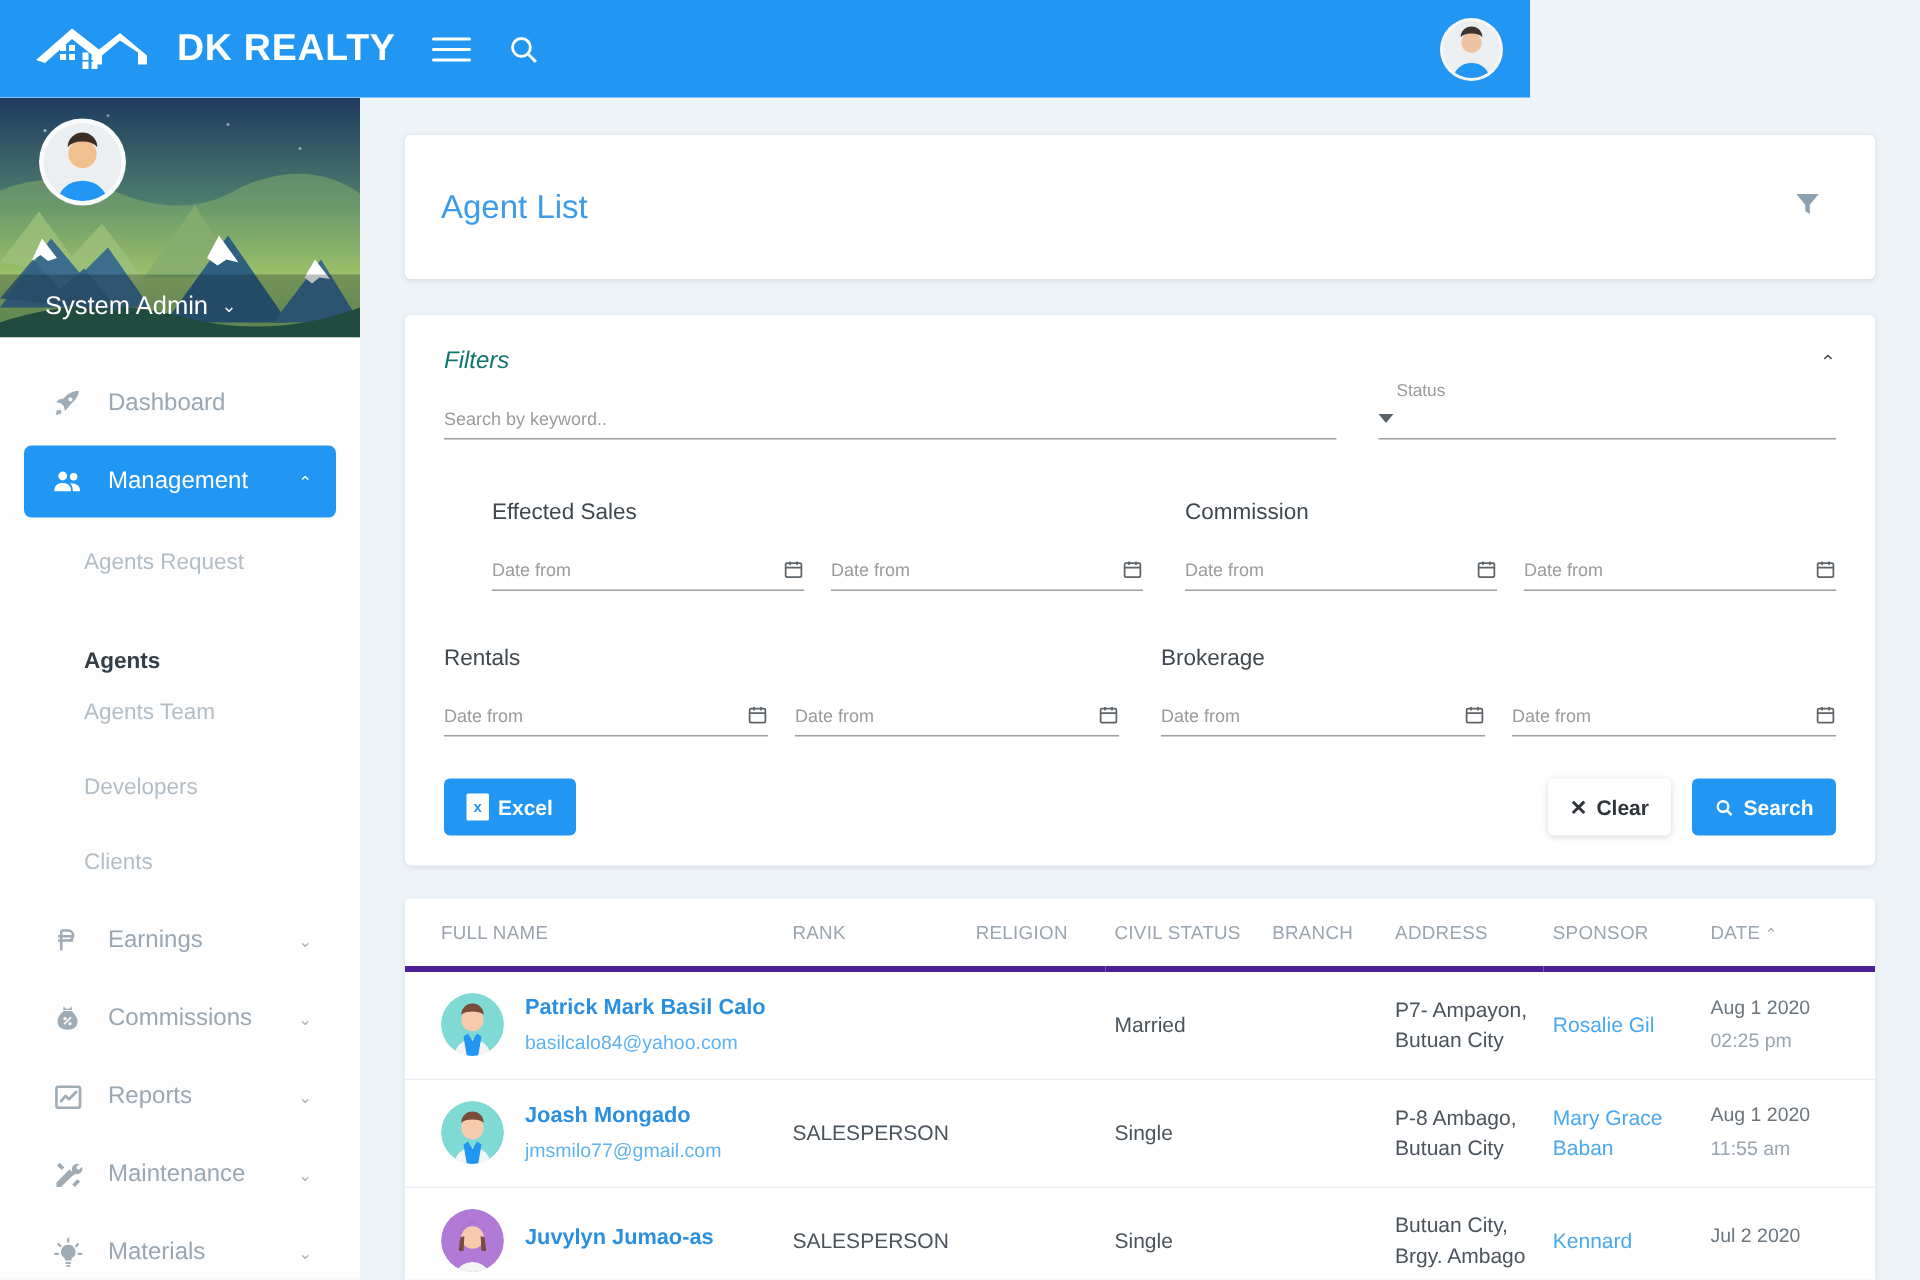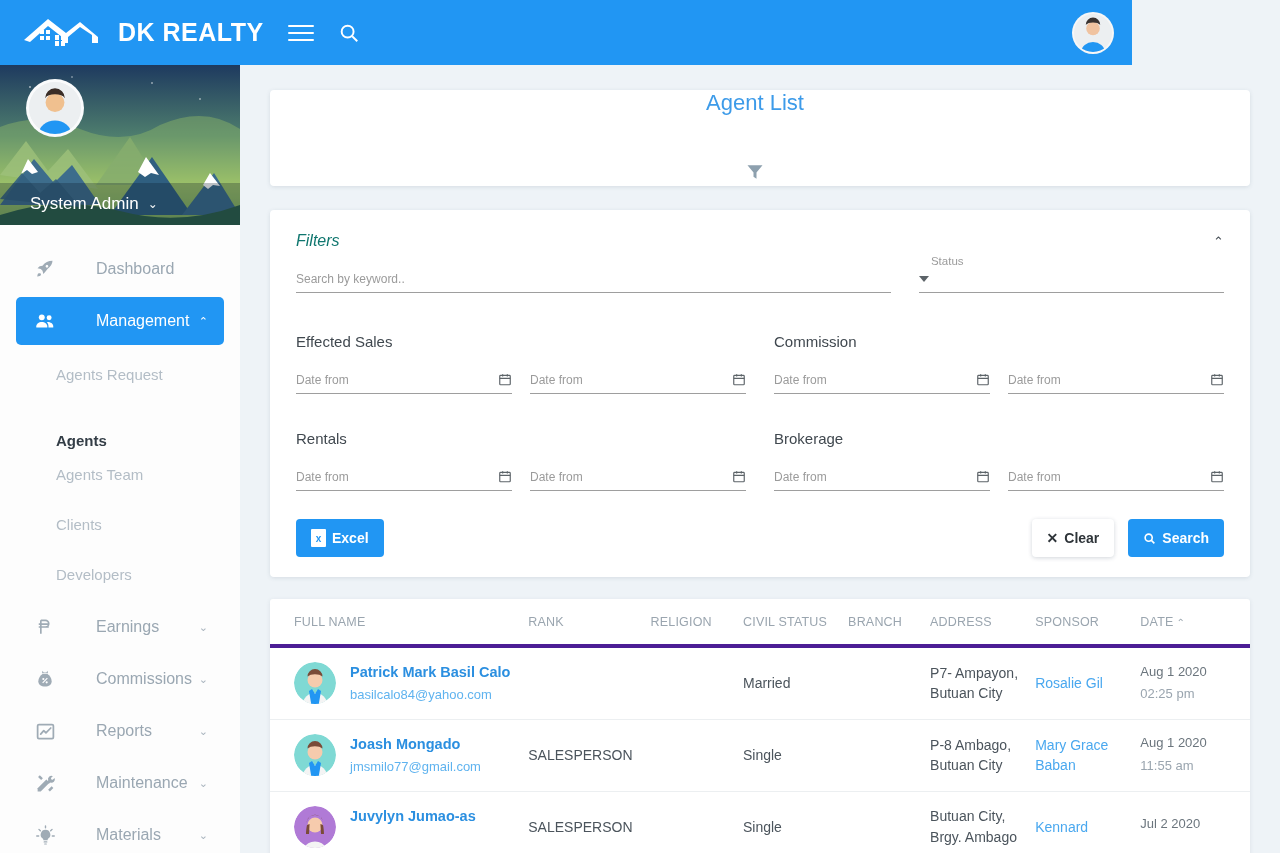--- a/index.html
+++ b/index.html
@@ -6,21 +6,21 @@
   html, body {
     width: 1280px; height: 853px;
     font-family: "Liberation Sans", sans-serif;
     background: #eef3f7;
     overflow: hidden;
   }
 
   
   .topbar {
     position: absolute; top: 0; left: 0;
-    width: 1132px; height: 65px;
+    width: 1020px; height: 65px;
     background: #2196f3;
     display: flex; align-items: center;
     z-index: 30;
   }
   .brand { display: flex; align-items: center; margin-left: 18px; }
   .brand-logo { width: 96px; height: 40px; }
   .brand-name {
     color: #fff; font-size: 25px; font-weight: bold;
     letter-spacing: .5px; margin-left: 4px;
   }
@@ -77,21 +77,21 @@
     height: 48px; margin: 4px 16px;
     padding: 0 16px; border-radius: 5px;
     color: #9aa7b2; font-size: 16px;
     cursor: pointer;
   }
   .menu-item .mi-icon {
     width: 26px; display: flex; align-items: center;
     justify-content: center; margin-right: 14px;
     color: #9fabb5;
   }
-  .menu-item .mi-label { flex: 1; margin-left: 24px; }
+  .menu-item .mi-label { flex: 1; }
   .menu-item .mi-caret { font-size: 11px; color: #a9b4be; }
   .menu-item.active {
     background: #2196f3; color: #fff;
   }
   .menu-item.active .mi-icon,
   .menu-item.active .mi-caret { color: #fff; }
   .sub-item {
     height: 50px; display: flex; align-items: center;
     padding-left: 56px; font-size: 15px;
     color: #b3bdc6; cursor: pointer;
@@ -101,21 +101,20 @@
   
   .main {
     position: absolute; top: 65px; left: 240px;
     width: 1040px; height: 788px;
     background: #eef3f7;
     overflow: hidden;
   }
   .card {
     background: #fff; border-radius: 4px;
     box-shadow: 0 1px 4px rgba(50,70,90,.13);
-    flex-direction: column;
   }
   .title-card {
     margin: 25px 30px 0 30px; height: 96px;
     display: flex; align-items: center;
     padding: 0 34px 0 24px;
   }
   .page-title {
     color: #3d9be9; font-size: 22px; flex: 1;
     cursor: pointer;
   }
@@ -195,21 +194,21 @@
     border-bottom: 4px solid #4c1d95;
     white-space: nowrap; cursor: pointer;
   }
   thead th:first-child { padding-left: 24px; }
   tbody td {
     padding: 14px 6px; font-size: 14px; color: #4b545c;
     border-bottom: 1px solid #eceff1;
     vertical-align: middle; line-height: 1.45;
   }
   tbody td:first-child { padding-left: 24px; }
-  .name-cell { display: flex; gap: 14px; }
+  .name-cell { display: flex; align-items: center; gap: 14px; }
   .row-avatar {
     width: 42px; height: 42px; border-radius: 50%;
     overflow: hidden; flex-shrink: 0;
   }
   .agent-name {
     color: #2b8fe0; font-size: 14.5px; font-weight: bold;
     display: block; cursor: pointer;
   }
   .agent-email {
     color: #5fb3ef; font-size: 13px; display: block; margin-top: 3px;
@@ -340,24 +339,24 @@
     <div class="sub-item">
       <span>Agents Request</span>
     </div>
     <div class="sub-item current">
       <span>Agents</span>
     </div>
     <div class="sub-item">
       <span>Agents Team</span>
     </div>
     <div class="sub-item">
+      <span>Developers</span>
+    </div>
+    <div class="sub-item">
       <span>Clients</span>
-    </div>
-    <div class="sub-item">
-      <span>Developers</span>
     </div>
 
     <div class="menu-item">
       <span class="mi-icon">
         <svg width="20" height="20" viewBox="0 0 24 24" fill="none" stroke="currentColor" stroke-width="2">
           <path d="M7 4v16M7 4h5.5a4 4 0 0 1 0 8H7M4.5 8.5h12M4.5 12h12"></path>
         </svg>
       </span>
       <span class="mi-label">Earnings</span>
       <span class="mi-caret">⌄</span>
@@ -436,21 +435,21 @@
     <div class="row-flex" style="gap:28px;margin-bottom:40px;">
       <div class="field" style="flex:1.95;">
         <span class="ph">Search by keyword..</span>
       </div>
       <div class="field" style="flex:1;">
         <span class="field-label">Status</span>
         <span class="sel-caret"></span>
       </div>
     </div>
 
-    <div class="row-flex" style="gap:28px;margin-bottom:36px;">
+    <div class="row-flex" style="gap:28px;margin-bottom:36px;margin-left:32px;">
       <div style="flex:1;">
         <div class="group-label">Effected Sales</div>
         <div class="date-pair">
           <div class="field" style="flex:1;">
             <span class="ph">Date from</span>
             <svg width="14" height="15" viewBox="0 0 24 24" fill="none" stroke="#5d6469" stroke-width="2">
               <rect x="3" y="5" width="18" height="16" rx="1.5"></rect>
                 <path d="M3 10h18M8 3v4M16 3v4"></path>
             </svg>
           </div>

